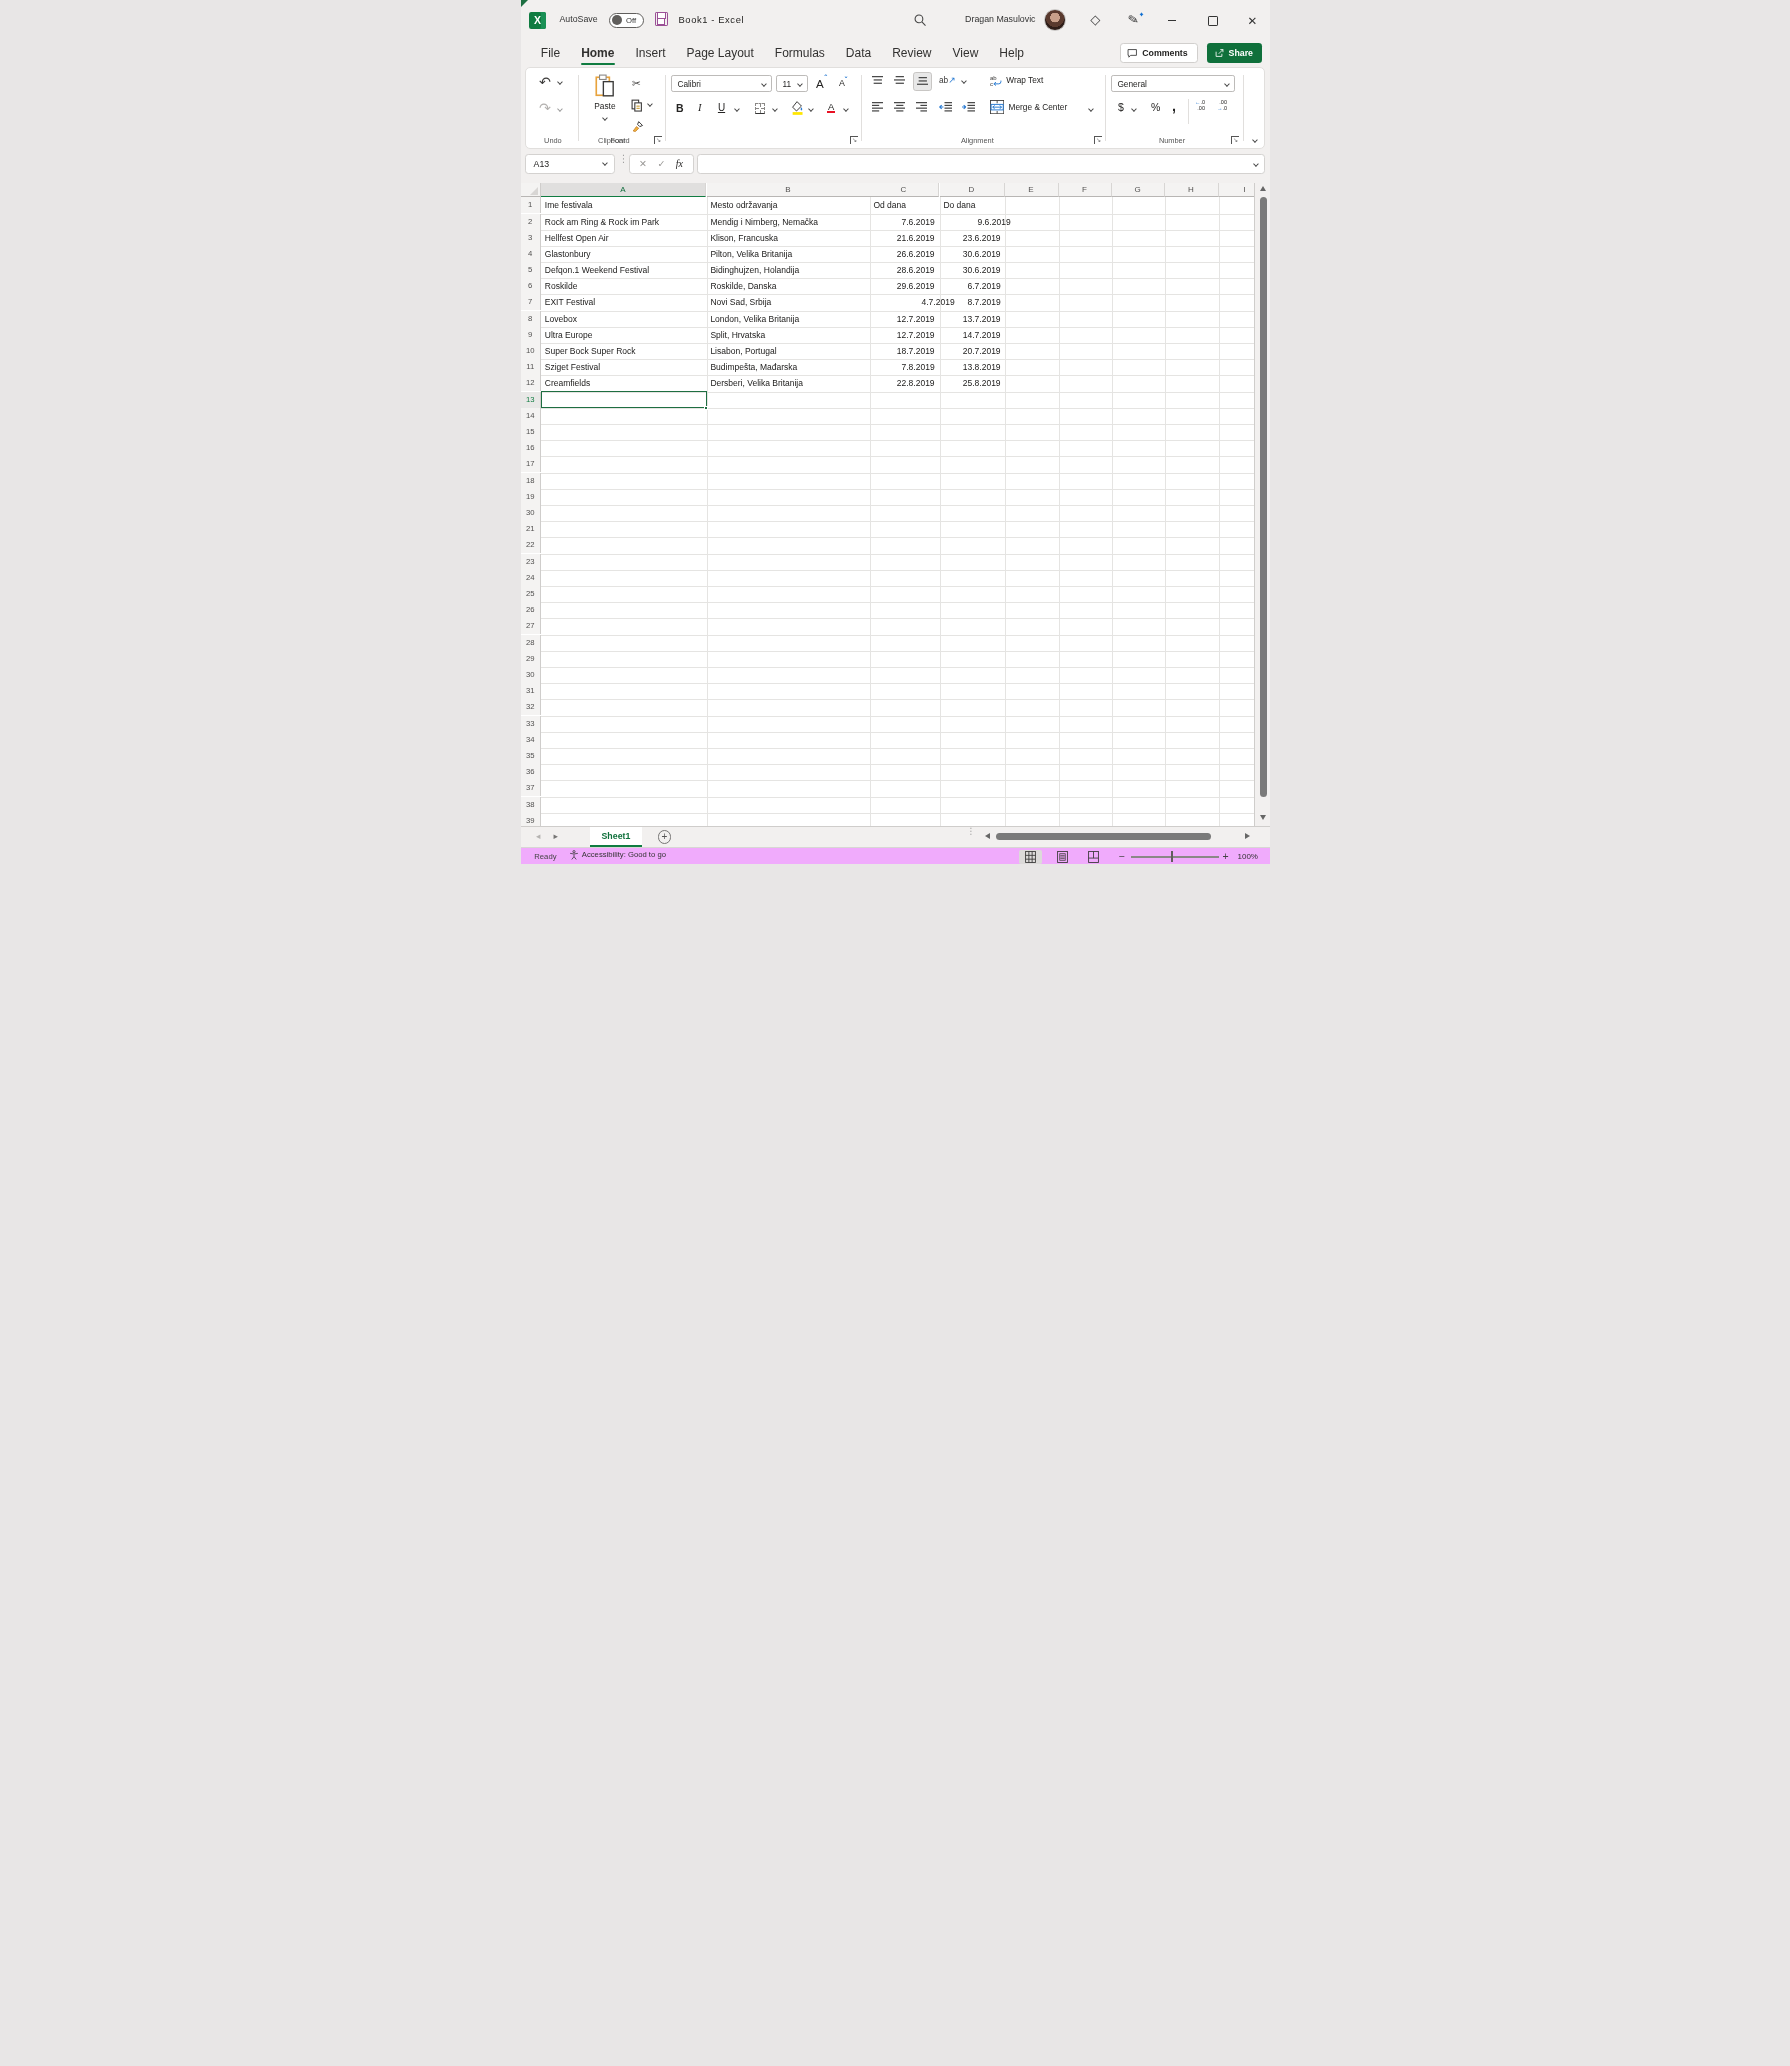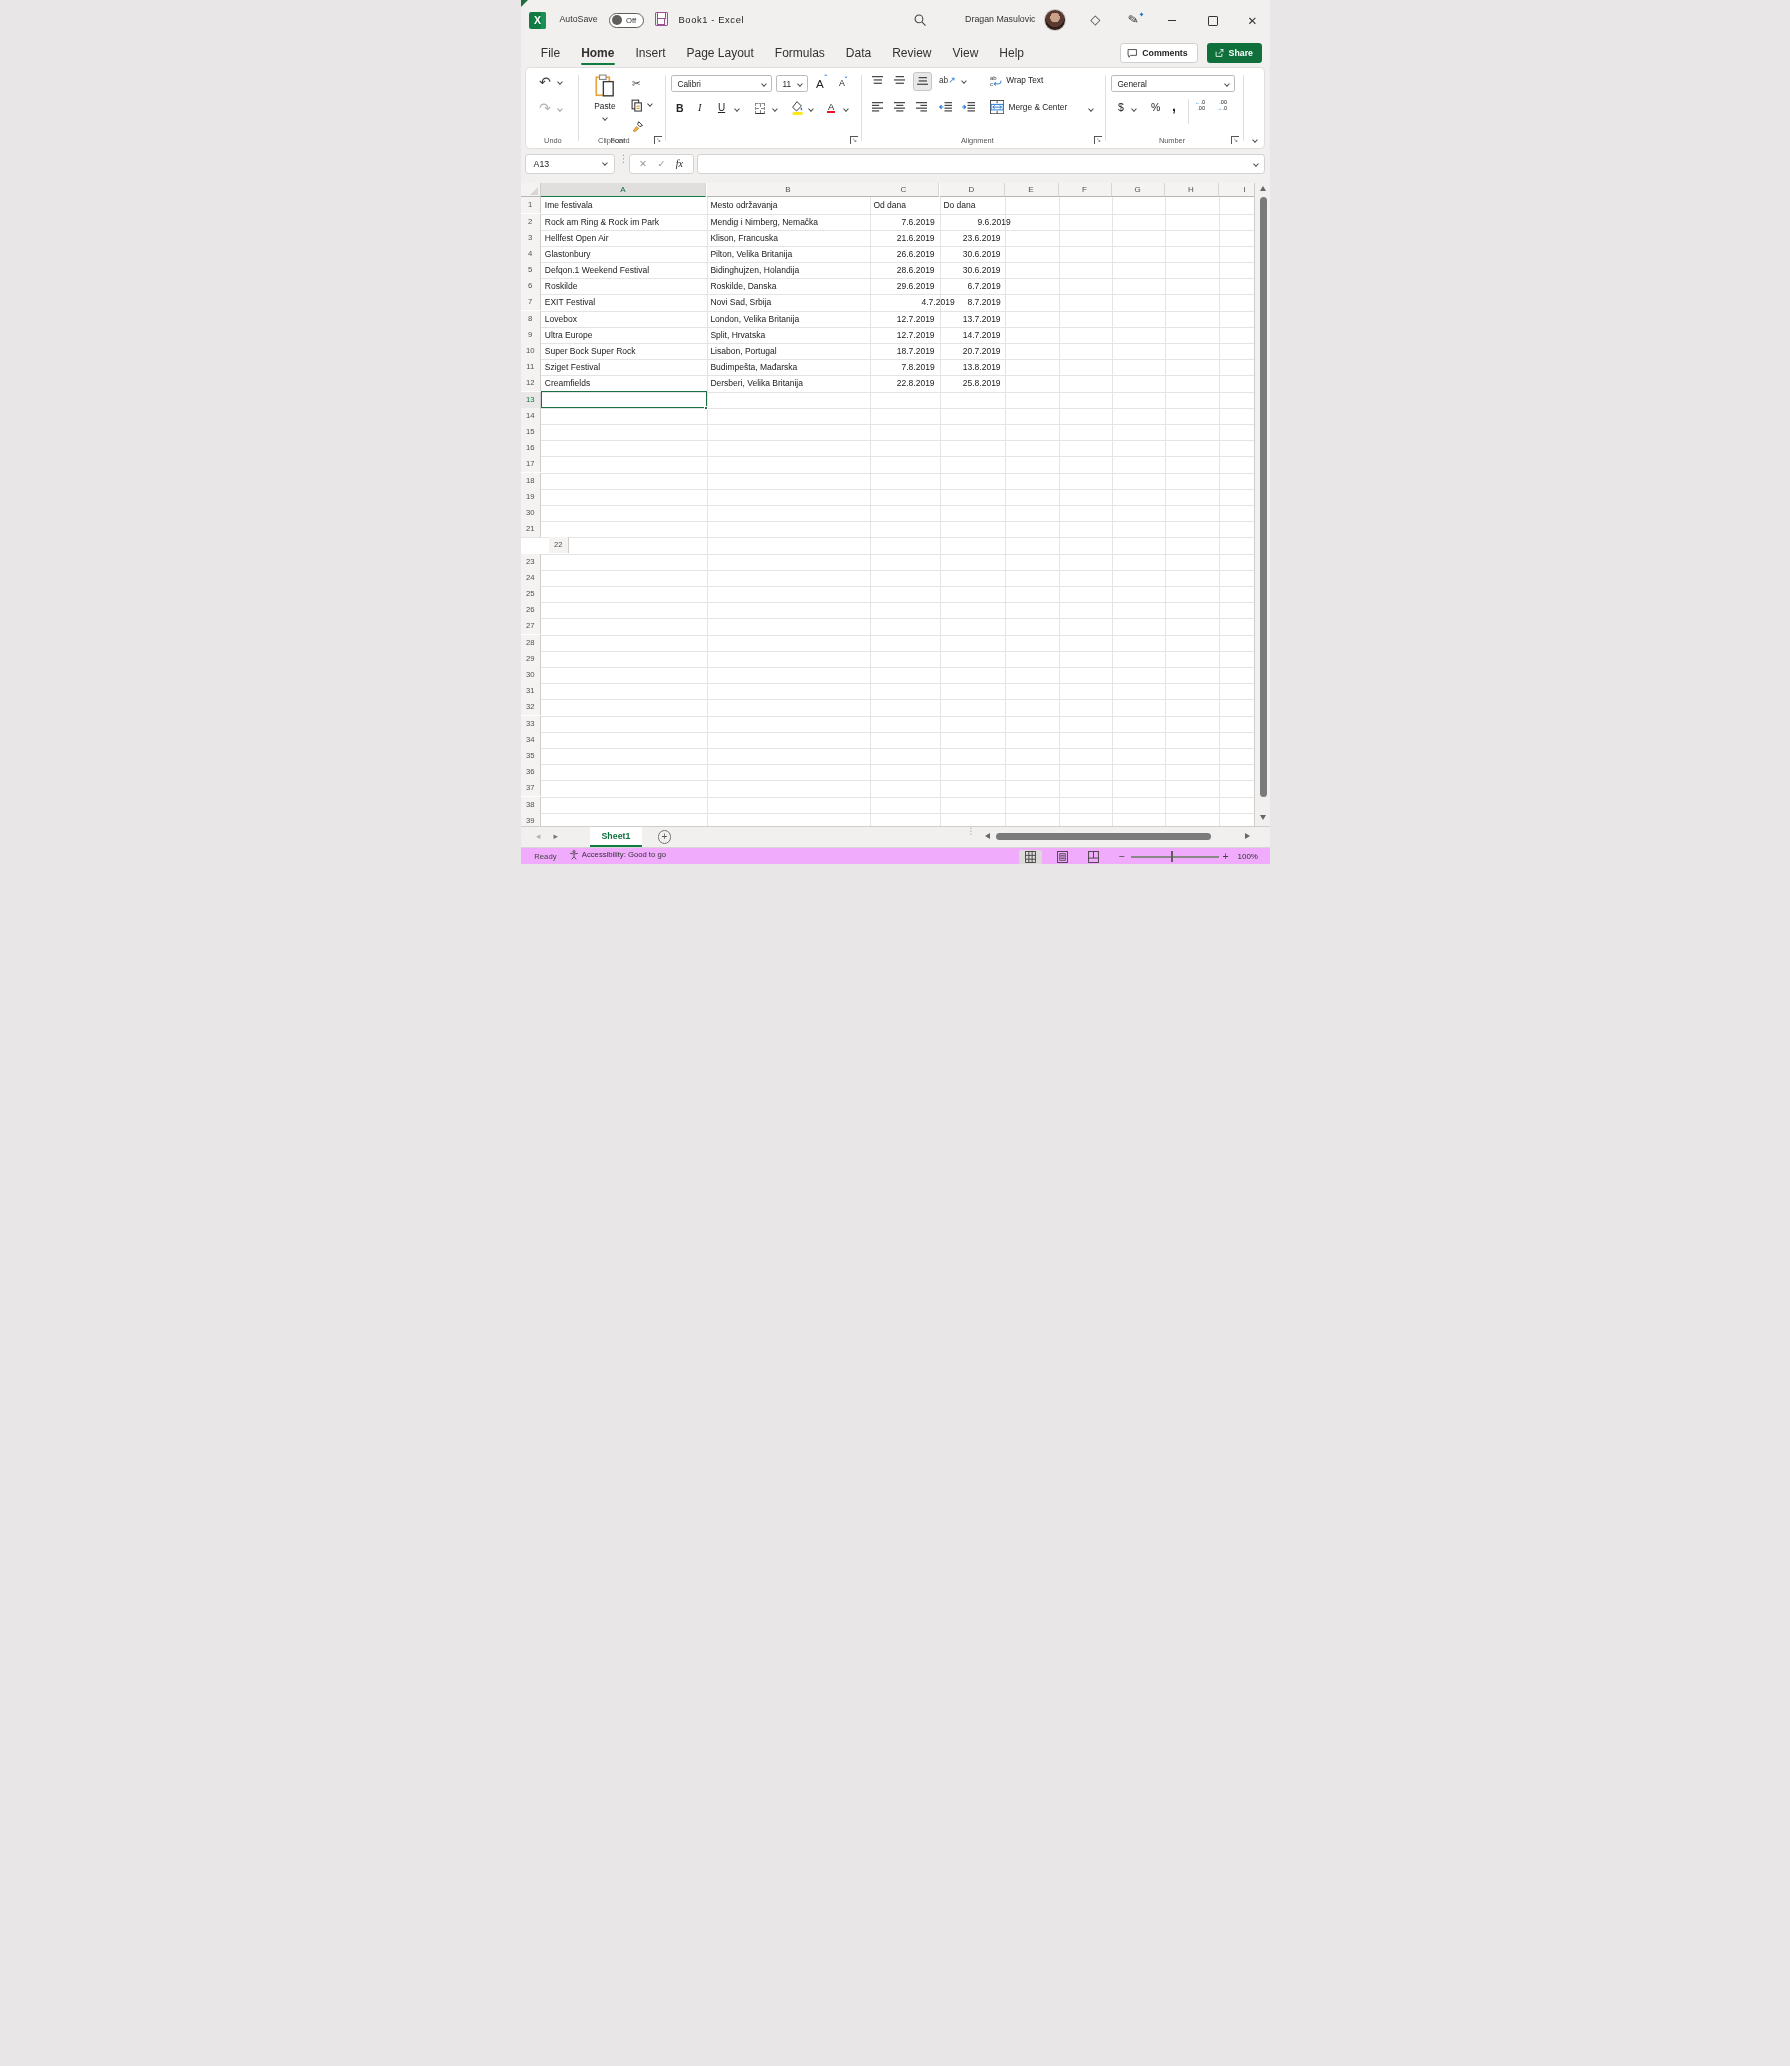--- a/index.html
+++ b/index.html
@@ -480,21 +480,21 @@
       <div class="rowhdr" style="top: 273px; height: 16px; line-height: 16px;">17</div>
       <div class="rowline" style="top: 306px;"></div>
       <div class="rowhdr" style="top: 290px; height: 16px; line-height: 16px;">18</div>
       <div class="rowline" style="top: 322px;"></div>
       <div class="rowhdr" style="top: 306px; height: 16px; line-height: 16px;">19</div>
       <div class="rowline" style="top: 338px;"></div>
       <div class="rowhdr" style="top: 322px; height: 16px; line-height: 16px;">30</div>
       <div class="rowline" style="top: 354px;"></div>
       <div class="rowhdr" style="top: 338px; height: 16px; line-height: 16px;">21</div>
       <div class="rowline" style="top: 371px;"></div>
-      <div class="rowhdr" style="top: 354px; height: 16px; line-height: 16px; margin-left: 28px;">22</div>
+      <div class="rowhdr" style="top: 354px; height: 16px; line-height: 16px;">22</div>
       <div class="rowline" style="top: 387px;"></div>
       <div class="rowhdr" style="top: 371px; height: 16px; line-height: 16px;">23</div>
       <div class="rowline" style="top: 403px;"></div>
       <div class="rowhdr" style="top: 387px; height: 16px; line-height: 16px;">24</div>
       <div class="rowline" style="top: 419px;"></div>
       <div class="rowhdr" style="top: 403px; height: 16px; line-height: 16px;">25</div>
       <div class="rowline" style="top: 435px;"></div>
       <div class="rowhdr" style="top: 419px; height: 16px; line-height: 16px;">26</div>
       <div class="rowline" style="top: 452px;"></div>
       <div class="rowhdr" style="top: 435px; height: 16px; line-height: 16px;">27</div>

